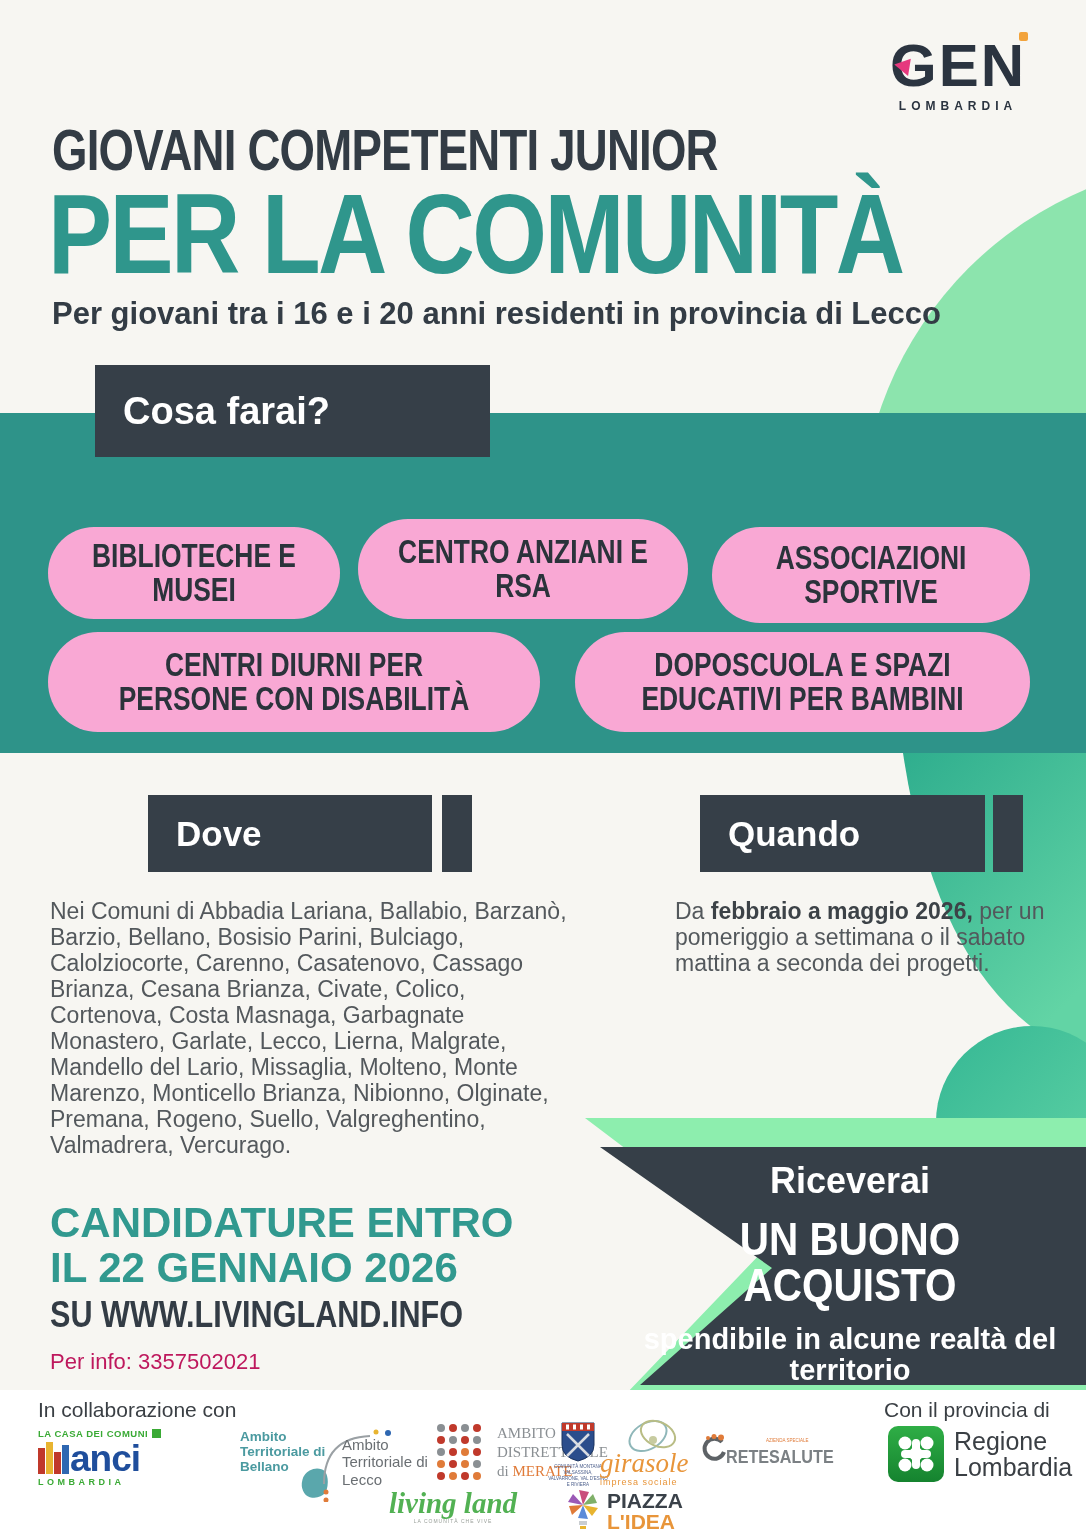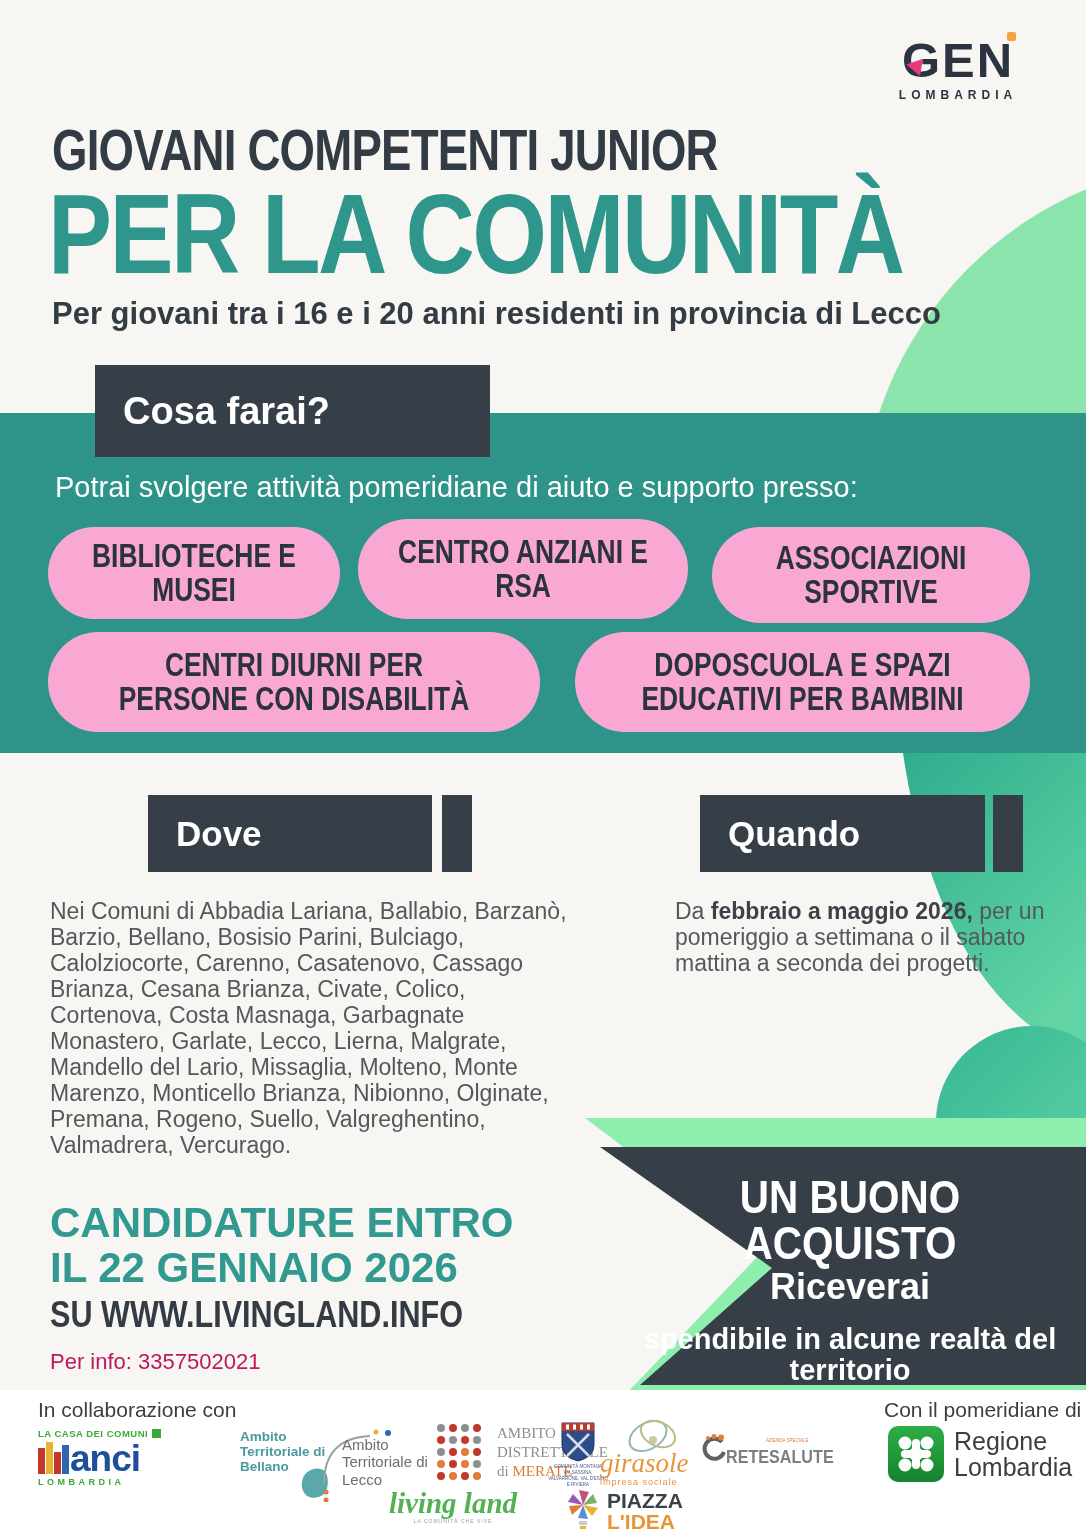--- a/index.html
+++ b/index.html
@@ -9,21 +9,21 @@
   }
   .abs{position:absolute;}
   .cond{display:inline-block;transform:scaleX(0.8);transform-origin:left center;}
   .condc{display:inline-block;transform:scaleX(0.8);transform-origin:center center;}
 
   
   #decor{position:absolute;left:0;top:0;width:1086px;height:1536px;z-index:0;}
 
   
   #gen-logo{left:890px;top:36px;width:136px;text-align:center;z-index:3;}
-  #gen-word{position:relative;display:inline-block;font-size:49px;font-weight:800;color:#2b3440;letter-spacing:2px;line-height:1;}
+  #gen-word{position:relative;display:inline-block;font-size:60px;font-weight:800;color:#2b3440;letter-spacing:2px;line-height:1;}
   #gen-arrow{position:absolute;left:7px;top:21px;width:0;height:0;
     border-left:9px solid transparent;border-right:9px solid transparent;
     border-bottom:15px solid #e6397e;transform:rotate(40deg);}
   #gen-dot{position:absolute;right:-2px;top:-4px;width:9px;height:9px;background:#f2a33c;border-radius:2px;}
   #gen-sub{font-size:12px;font-weight:700;letter-spacing:5px;color:#2b3440;margin-top:3px;}
 
   
   #title1{left:52px;top:122px;font-size:57px;font-weight:800;color:#333c45;line-height:1;letter-spacing:-1px;z-index:2;}
   #title2{left:48px;top:178px;font-size:113px;font-weight:800;color:#2f968c;line-height:1;letter-spacing:-3px;z-index:2;}
   #title2 .t2{display:inline-block;transform:scaleX(0.85);transform-origin:left center;}
@@ -165,21 +165,20 @@
       <span id="gen-dot"></span>
     </div>
     <div id="gen-sub">LOMBARDIA</div>
   </div>
 
   <div id="title1" class="abs"><span class="cond">GIOVANI COMPETENTI JUNIOR</span></div>
   <div id="title2" class="abs"><span class="t2">PER LA COMUNITÀ</span></div>
   <div id="subtitle" class="abs">Per giovani tra i 16 e i 20 anni residenti in provincia di Lecco</div>
 
   <div id="cosa-box" class="abs">Cosa farai?</div>
-  <div id="cosa-intro" class="abs">Potrai svolgere attività pomeridiane di aiuto e supporto presso:</div>
 
   <div id="pill-0" class="pill">
       <span class="condc">BIBLIOTECHE E MUSEI</span>
     </div>
   <div id="pill-2" class="pill">
       <span class="condc">ASSOCIAZIONI SPORTIVE</span>
     </div>
   <div id="pill-1" class="pill">
       <span class="condc">CENTRO ANZIANI E RSA</span>
     </div>
@@ -199,28 +198,28 @@
   <div id="quando-text" class="abs"><span>Da </span><span class="bold">febbraio a maggio 2026,</span><span> per un pomeriggio a settimana o il sabato mattina a seconda dei progetti.</span></div>
 
   <div id="cand" class="abs">
     <div>CANDIDATURE ENTRO</div>
     <div>IL 22 GENNAIO 2026</div>
   </div>
   <div id="cand-site" class="abs"><span class="cond" style="transform:scaleX(0.85);">SU WWW.LIVINGLAND.INFO</span></div>
   <div id="cand-info" class="abs">Per info: 3357502021</div>
 
   <div id="buono-text" class="abs">
+    <div id="buono-l1">Riceverai</div>
     <div id="buono-l2"><span class="condc" style="transform:scaleX(0.88);">UN BUONO ACQUISTO</span></div>
-    <div id="buono-l1">Riceverai</div>
     <div id="buono-l3">spendibile in alcune realtà del territorio</div>
   </div>
 
   <div id="footer" class="abs">
     <div id="collab-label" class="abs">In collaborazione con</div>
-    <div id="contrib-label" class="abs">Con il pomeridiane di</div>
+    <div id="contrib-label" class="abs">Con il provincia di</div>
 
     <div id="anci" class="abs">
       <div id="anci-top">
           <span>LA CASA DEI COMUNI</span>
           <span id="anci-sq"></span>
         </div>
       <div id="anci-mid">
         <span id="anci-city">
           <i style="left:0;width:7px;height:26px;background:#c0392b;"></i>
           <i style="left:8px;width:7px;height:32px;background:#e8b430;"></i>

